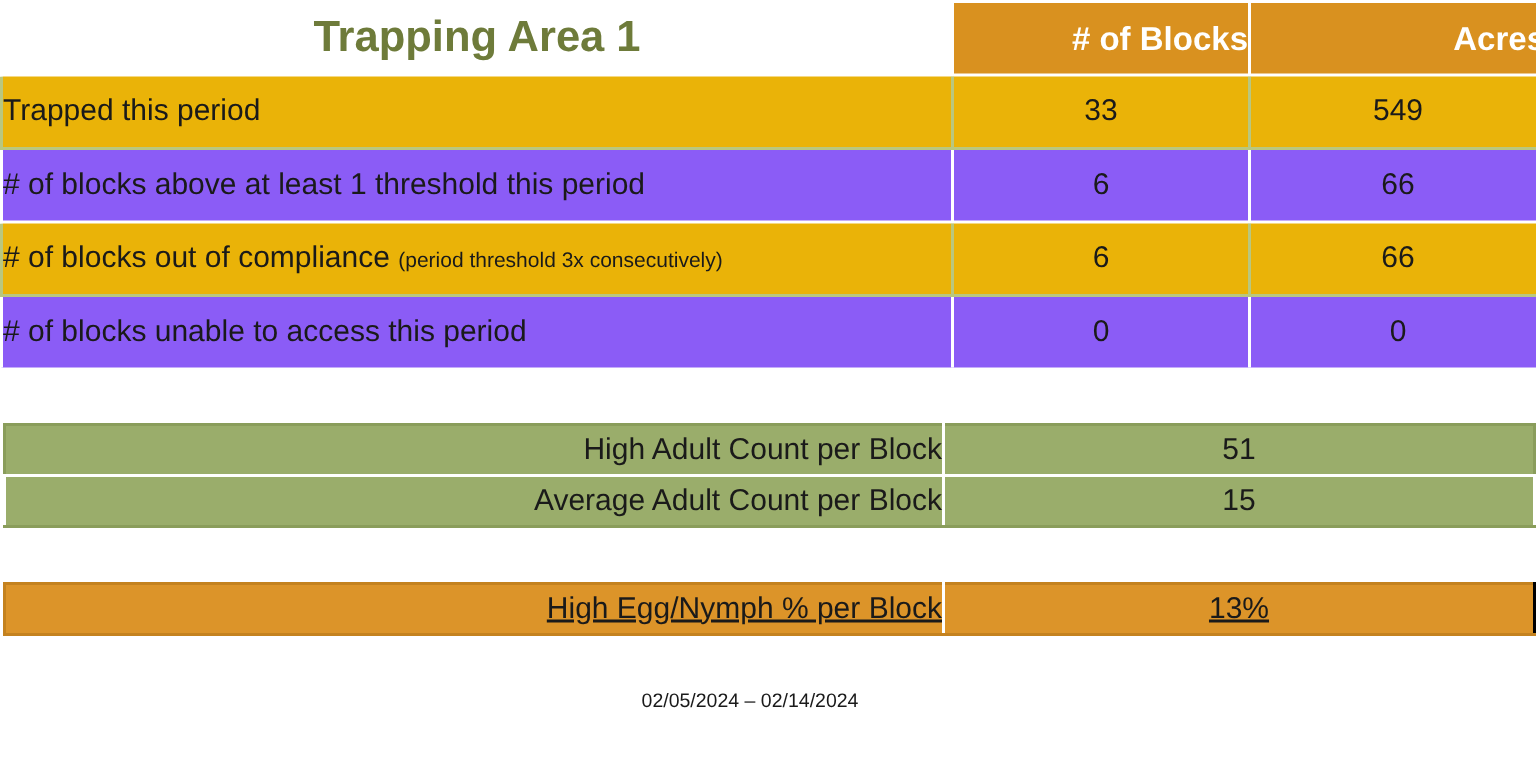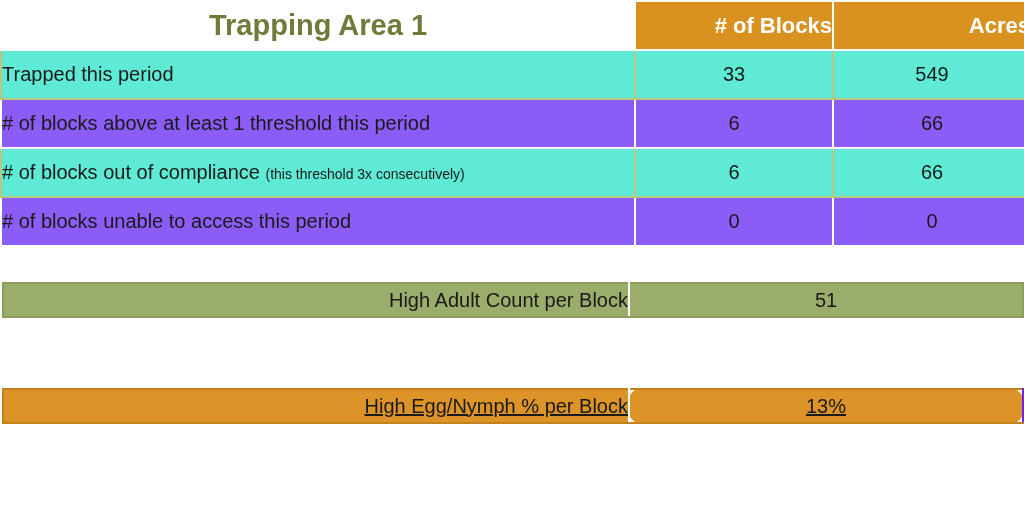--- a/index.html
+++ b/index.html
@@ -69,21 +69,21 @@
   .row-label .small {
     font-size: 14px;
   }
   .row-val {
     text-align: center;
     font-size: 20px;
     height: 47px;
   }
   .row-val.last { border-right: none; }
 
-  .row-white td { background: #5eead4; }
+  .row-white td { background: #eab308; }
   .row-green td { background: #8b5cf6; }
   .main-table tr.row-white td.row-label,
   .main-table tr.row-white td.row-val { border-color: #b9c77f; }
   .main-table tr:last-child td { border-bottom: none; }
 
   
   .main-table td.sep-left { border-left: 2px solid #b9c77f; }
   .main-table td.sep-top { border-top: 2px solid #b9c77f; }
 
   
@@ -130,21 +130,21 @@
     text-decoration: underline;
   }
   .egg-table td {
     background: #dc9429;
     border: 2px solid #ffffff;
     color: #1a1a1a;
   }
   .egg-table td.sub-label { border-left: 2px solid #c4821f; }
   .egg-table tr:first-child td { border-top: 2px solid #c4821f; }
   .egg-table tr:last-child td { border-bottom: 2px solid #c4821f; }
-  .egg-table td.sub-value { border-right: 2px solid #6d28d9; border-radius: 11px; }
+  .egg-table td.sub-value { border-right: 2px solid #000000; }
 
   
   .date-range {
     position: absolute;
     left: 0;
     top: 459px;
     width: 1024px;
     text-align: center;
     font-size: 13px;
     color: #1a1a1a;
@@ -167,44 +167,49 @@
       <td class="row-label sep-top"><span>Trapped this period</span></td>
       <td class="row-val sep-left sep-top">33</td>
       <td class="row-val last sep-left sep-top">549</td>
     </tr>
     <tr class="row-green">
       <td class="row-label"><span># of blocks above at least 1 threshold this period</span></td>
       <td class="row-val">6</td>
       <td class="row-val last">66</td>
     </tr>
     <tr class="row-white">
-      <td class="row-label"><span># of blocks out of compliance</span> <span class="small">(this threshold 3x consecutively)</span></td>
+      <td class="row-label"><span># of blocks out of compliance</span> <span class="small">(period threshold 3x consecutively)</span></td>
       <td class="row-val sep-left">6</td>
       <td class="row-val last sep-left">66</td>
     </tr>
     <tr class="row-green">
       <td class="row-label"><span># of blocks unable to access this period</span></td>
       <td class="row-val">0</td>
       <td class="row-val last">0</td>
     </tr>
   </tbody>
     </table>
 
   <table class="sub-table adult-table">
     <tbody>
         <tr>
       <td class="sub-label">High Adult Count per Block</td>
       <td class="sub-value">51</td>
     </tr>
+    <tr>
+      <td class="sub-label div">Average Adult Count per Block</td>
+      <td class="sub-value div">15</td>
+    </tr>
   </tbody>
     </table>
 
   <table class="sub-table egg-table">
     <tbody>
         <tr>
       <td class="sub-label">High Egg/Nymph % per Block</td>
       <td class="sub-value">13%</td>
     </tr>
   </tbody>
     </table>
 
+  <div class="date-range"><span>02/05/2024 – 02/14/2024</span></div>
 
 </div>
 
 </body></html>

